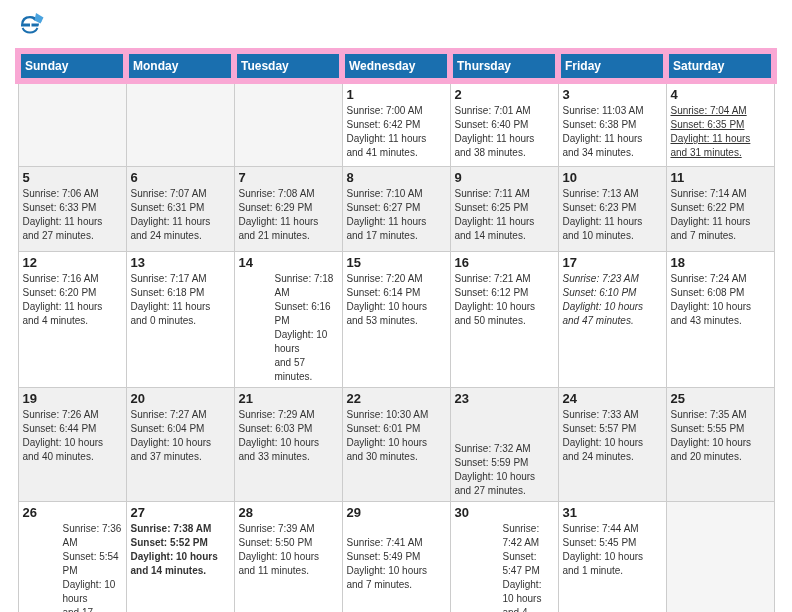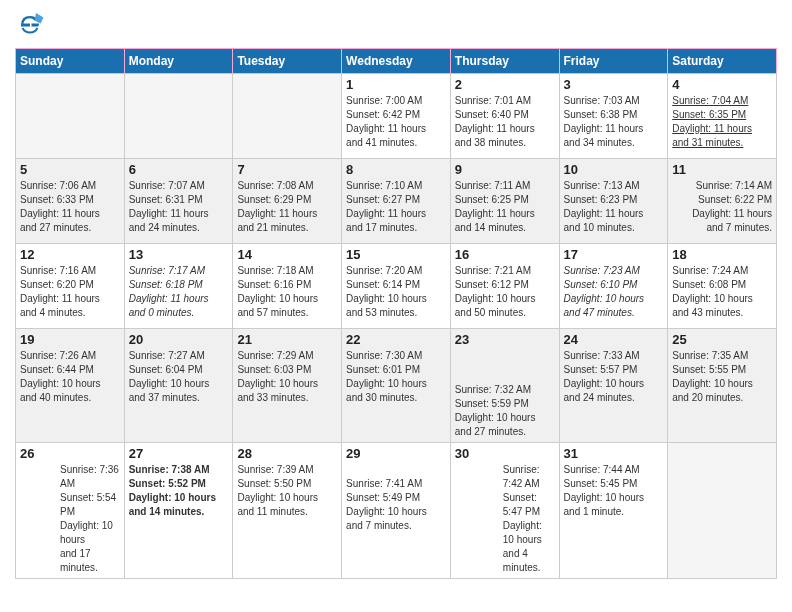--- a/index.html
+++ b/index.html
@@ -54,21 +54,21 @@
       border-collapse: collapse;
       table-layout: fixed;
     }
     .calendar th {
       background: #1a6faf;
       color: #fff;
       font-size: 12px;
       font-weight: bold;
       padding: 5px 4px;
       text-align: left;
-      border: 1px solid #f9a8d4;
+      border: 6px solid #f9a8d4;
     }
     .calendar td {
       border: 1px solid #ccc;
       vertical-align: top;
       padding: 3px 4px;
       height: 85px;
       background: #fff;
       font-size: 9.5px;
       color: #333;
     }
@@ -141,21 +141,21 @@
           </td>
           <td>
             <span class="day-num">2</span>
             <div class="day-info" style="white-space: pre-line;">Sunrise: 7:01 AM
 Sunset: 6:40 PM
 Daylight: 11 hours
 and 38 minutes.</div>
           </td>
           <td>
             <span class="day-num">3</span>
-            <div class="day-info" style="white-space: pre-line;">Sunrise: 7:03 AM
+            <div class="day-info" style="white-space: pre-line;">Sunrise: 11:03 AM
 Sunset: 6:38 PM
 Daylight: 11 hours
 and 34 minutes.</div>
           </td>
           <td>
             <span class="day-num">4</span>
             <div class="day-info" style="white-space: pre-line; text-decoration: underline;">Sunrise: 7:04 AM
 Sunset: 6:35 PM
 Daylight: 11 hours
 and 31 minutes.</div>
@@ -199,44 +199,44 @@
           </td>
           <td>
             <span class="day-num">10</span>
             <div class="day-info" style="white-space: pre-line;">Sunrise: 7:13 AM
 Sunset: 6:23 PM
 Daylight: 11 hours
 and 10 minutes.</div>
           </td>
           <td>
             <span class="day-num">11</span>
-            <div class="day-info" style="white-space: pre-line; text-align: right;">Sunrise: 7:14 AM
+            <div class="day-info" style="white-space: pre-line;">Sunrise: 7:14 AM
 Sunset: 6:22 PM
 Daylight: 11 hours
 and 7 minutes.</div>
           </td>
         </tr>
         <tr>
           <td>
             <span class="day-num">12</span>
             <div class="day-info" style="white-space: pre-line;">Sunrise: 7:16 AM
 Sunset: 6:20 PM
 Daylight: 11 hours
 and 4 minutes.</div>
           </td>
           <td>
             <span class="day-num">13</span>
-            <div class="day-info" style="white-space: pre-line; font-style: italic;">Sunrise: 7:17 AM
+            <div class="day-info" style="white-space: pre-line;">Sunrise: 7:17 AM
 Sunset: 6:18 PM
 Daylight: 11 hours
 and 0 minutes.</div>
           </td>
           <td>
             <span class="day-num">14</span>
-            <div class="day-info" style="white-space: pre-line;">Sunrise: 7:18 AM
+            <div class="day-info" style="white-space: pre-line; margin-left: 36px;">Sunrise: 7:18 AM
 Sunset: 6:16 PM
 Daylight: 10 hours
 and 57 minutes.</div>
           </td>
           <td>
             <span class="day-num">15</span>
             <div class="day-info" style="white-space: pre-line;">Sunrise: 7:20 AM
 Sunset: 6:14 PM
 Daylight: 10 hours
 and 53 minutes.</div>
@@ -280,21 +280,21 @@
           </td>
           <td>
             <span class="day-num">21</span>
             <div class="day-info" style="white-space: pre-line;">Sunrise: 7:29 AM
 Sunset: 6:03 PM
 Daylight: 10 hours
 and 33 minutes.</div>
           </td>
           <td>
             <span class="day-num">22</span>
-            <div class="day-info" style="white-space: pre-line;">Sunrise: 7:30 AM
+            <div class="day-info" style="white-space: pre-line;">Sunrise: 10:30 AM
 Sunset: 6:01 PM
 Daylight: 10 hours
 and 30 minutes.</div>
           </td>
           <td>
             <span class="day-num">23</span>
             <div class="day-info" style="white-space: pre-line; margin-top: 36px;">Sunrise: 7:32 AM
 Sunset: 5:59 PM
 Daylight: 10 hours
 and 27 minutes.</div>

